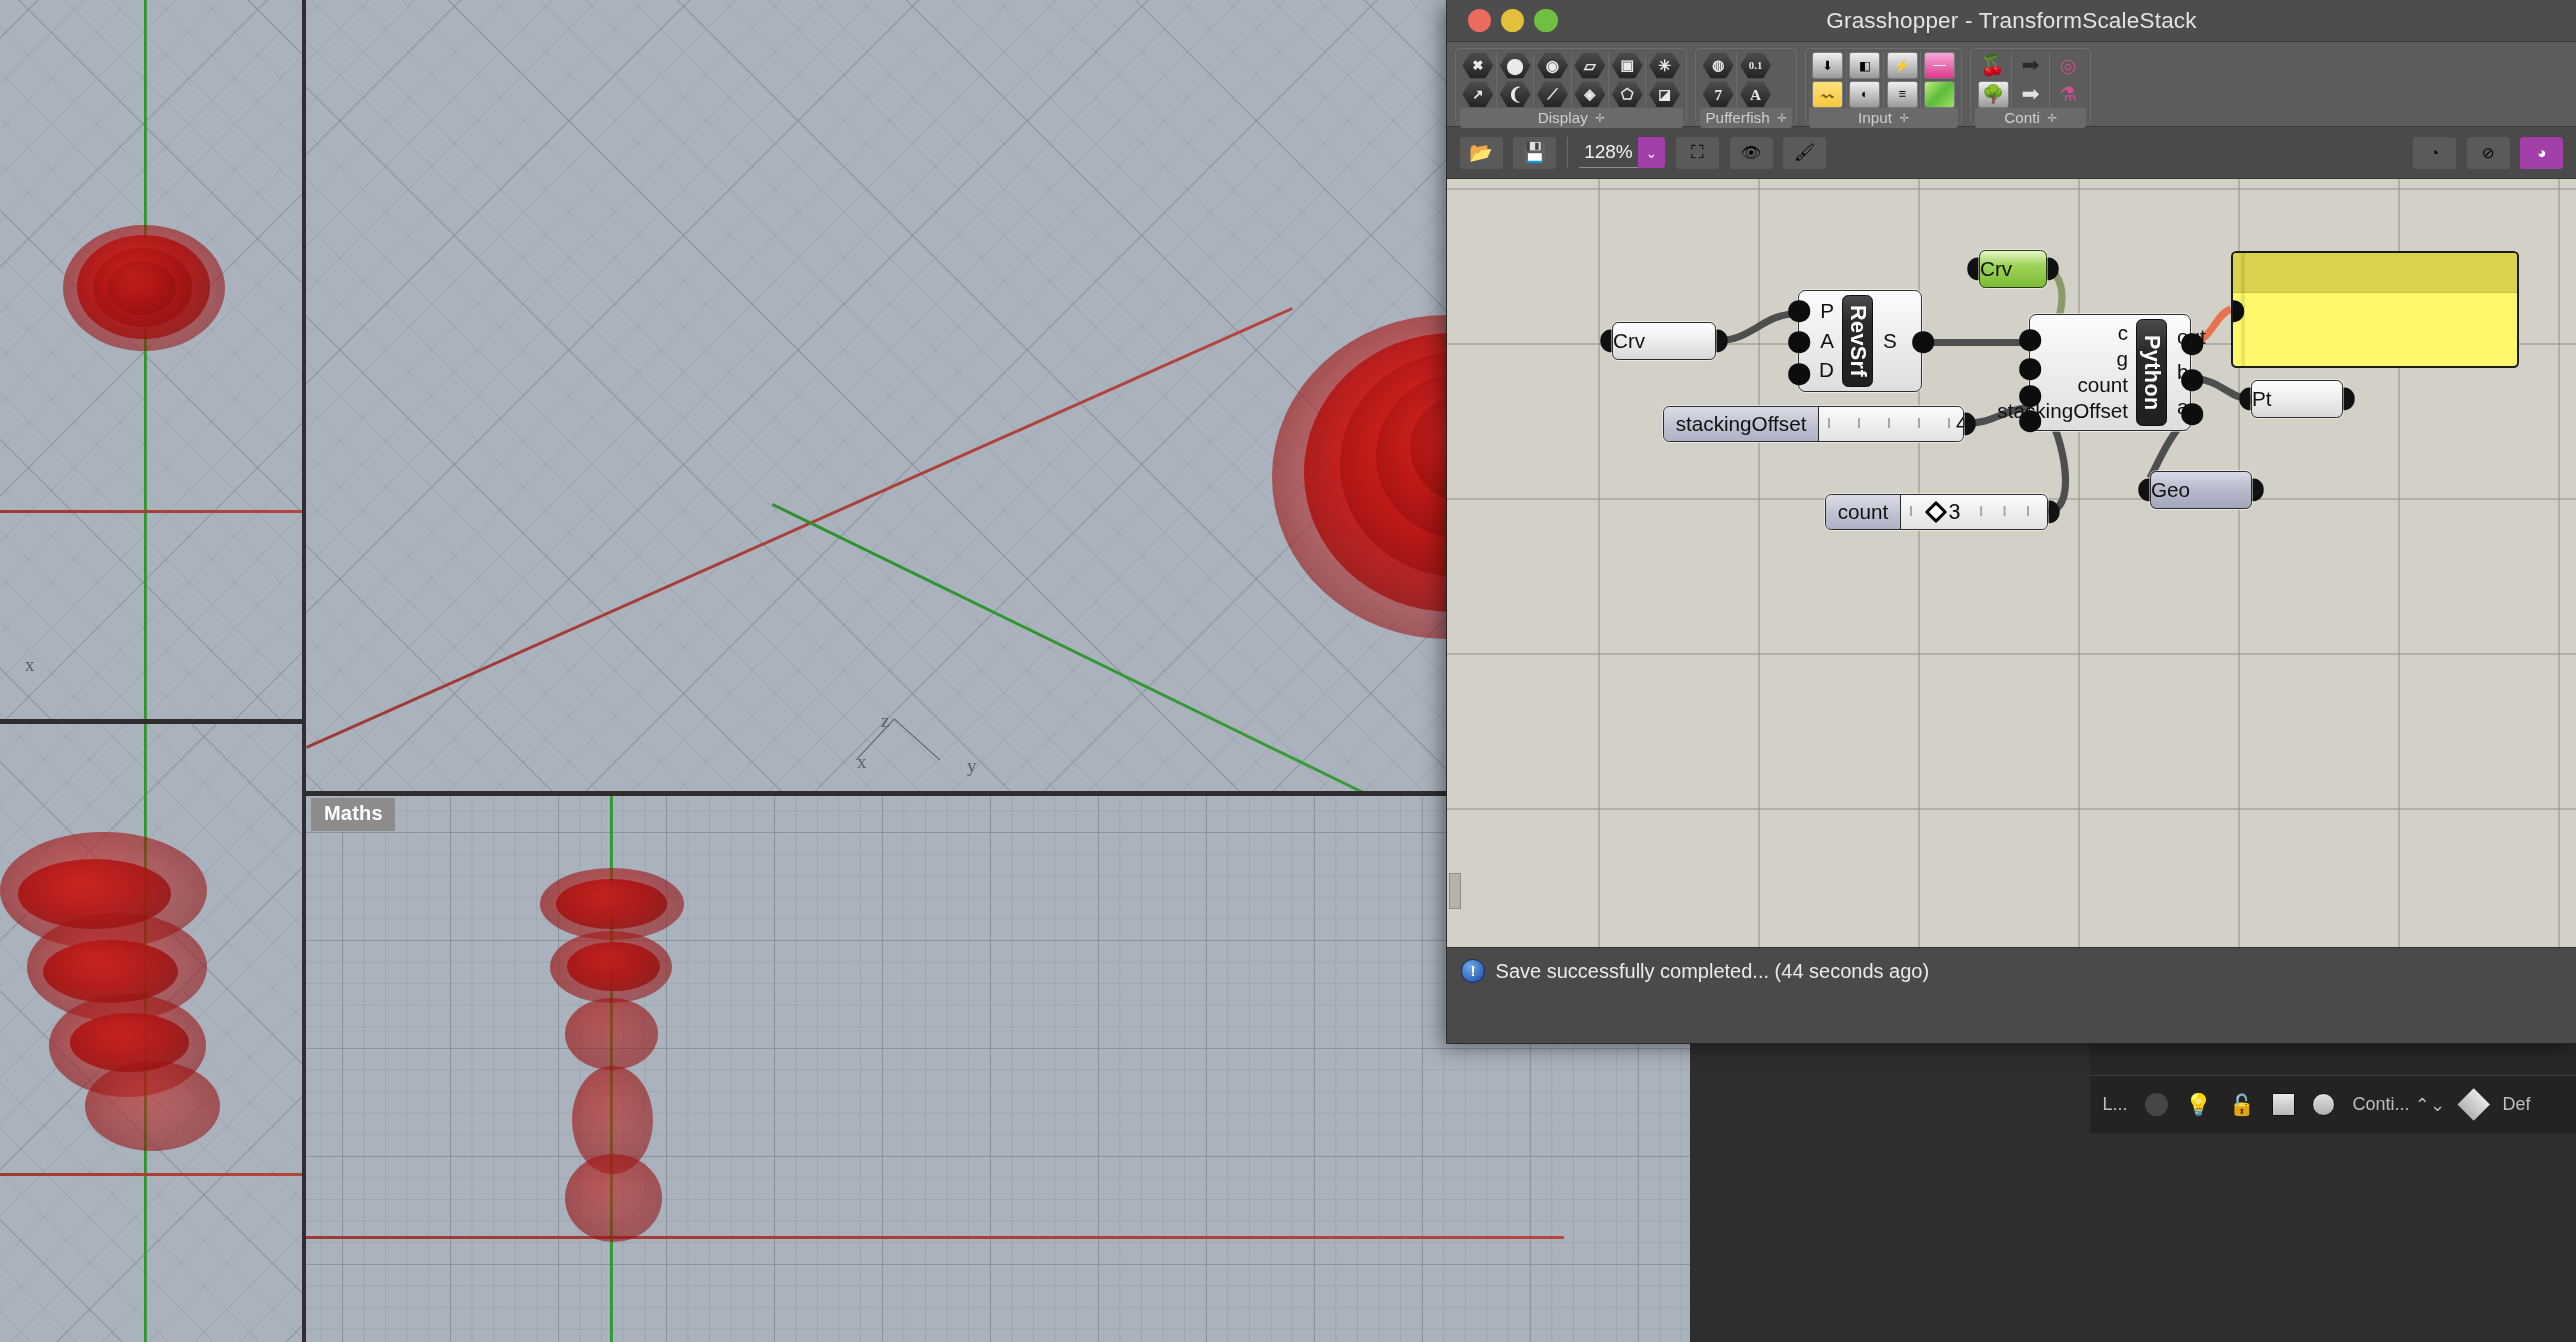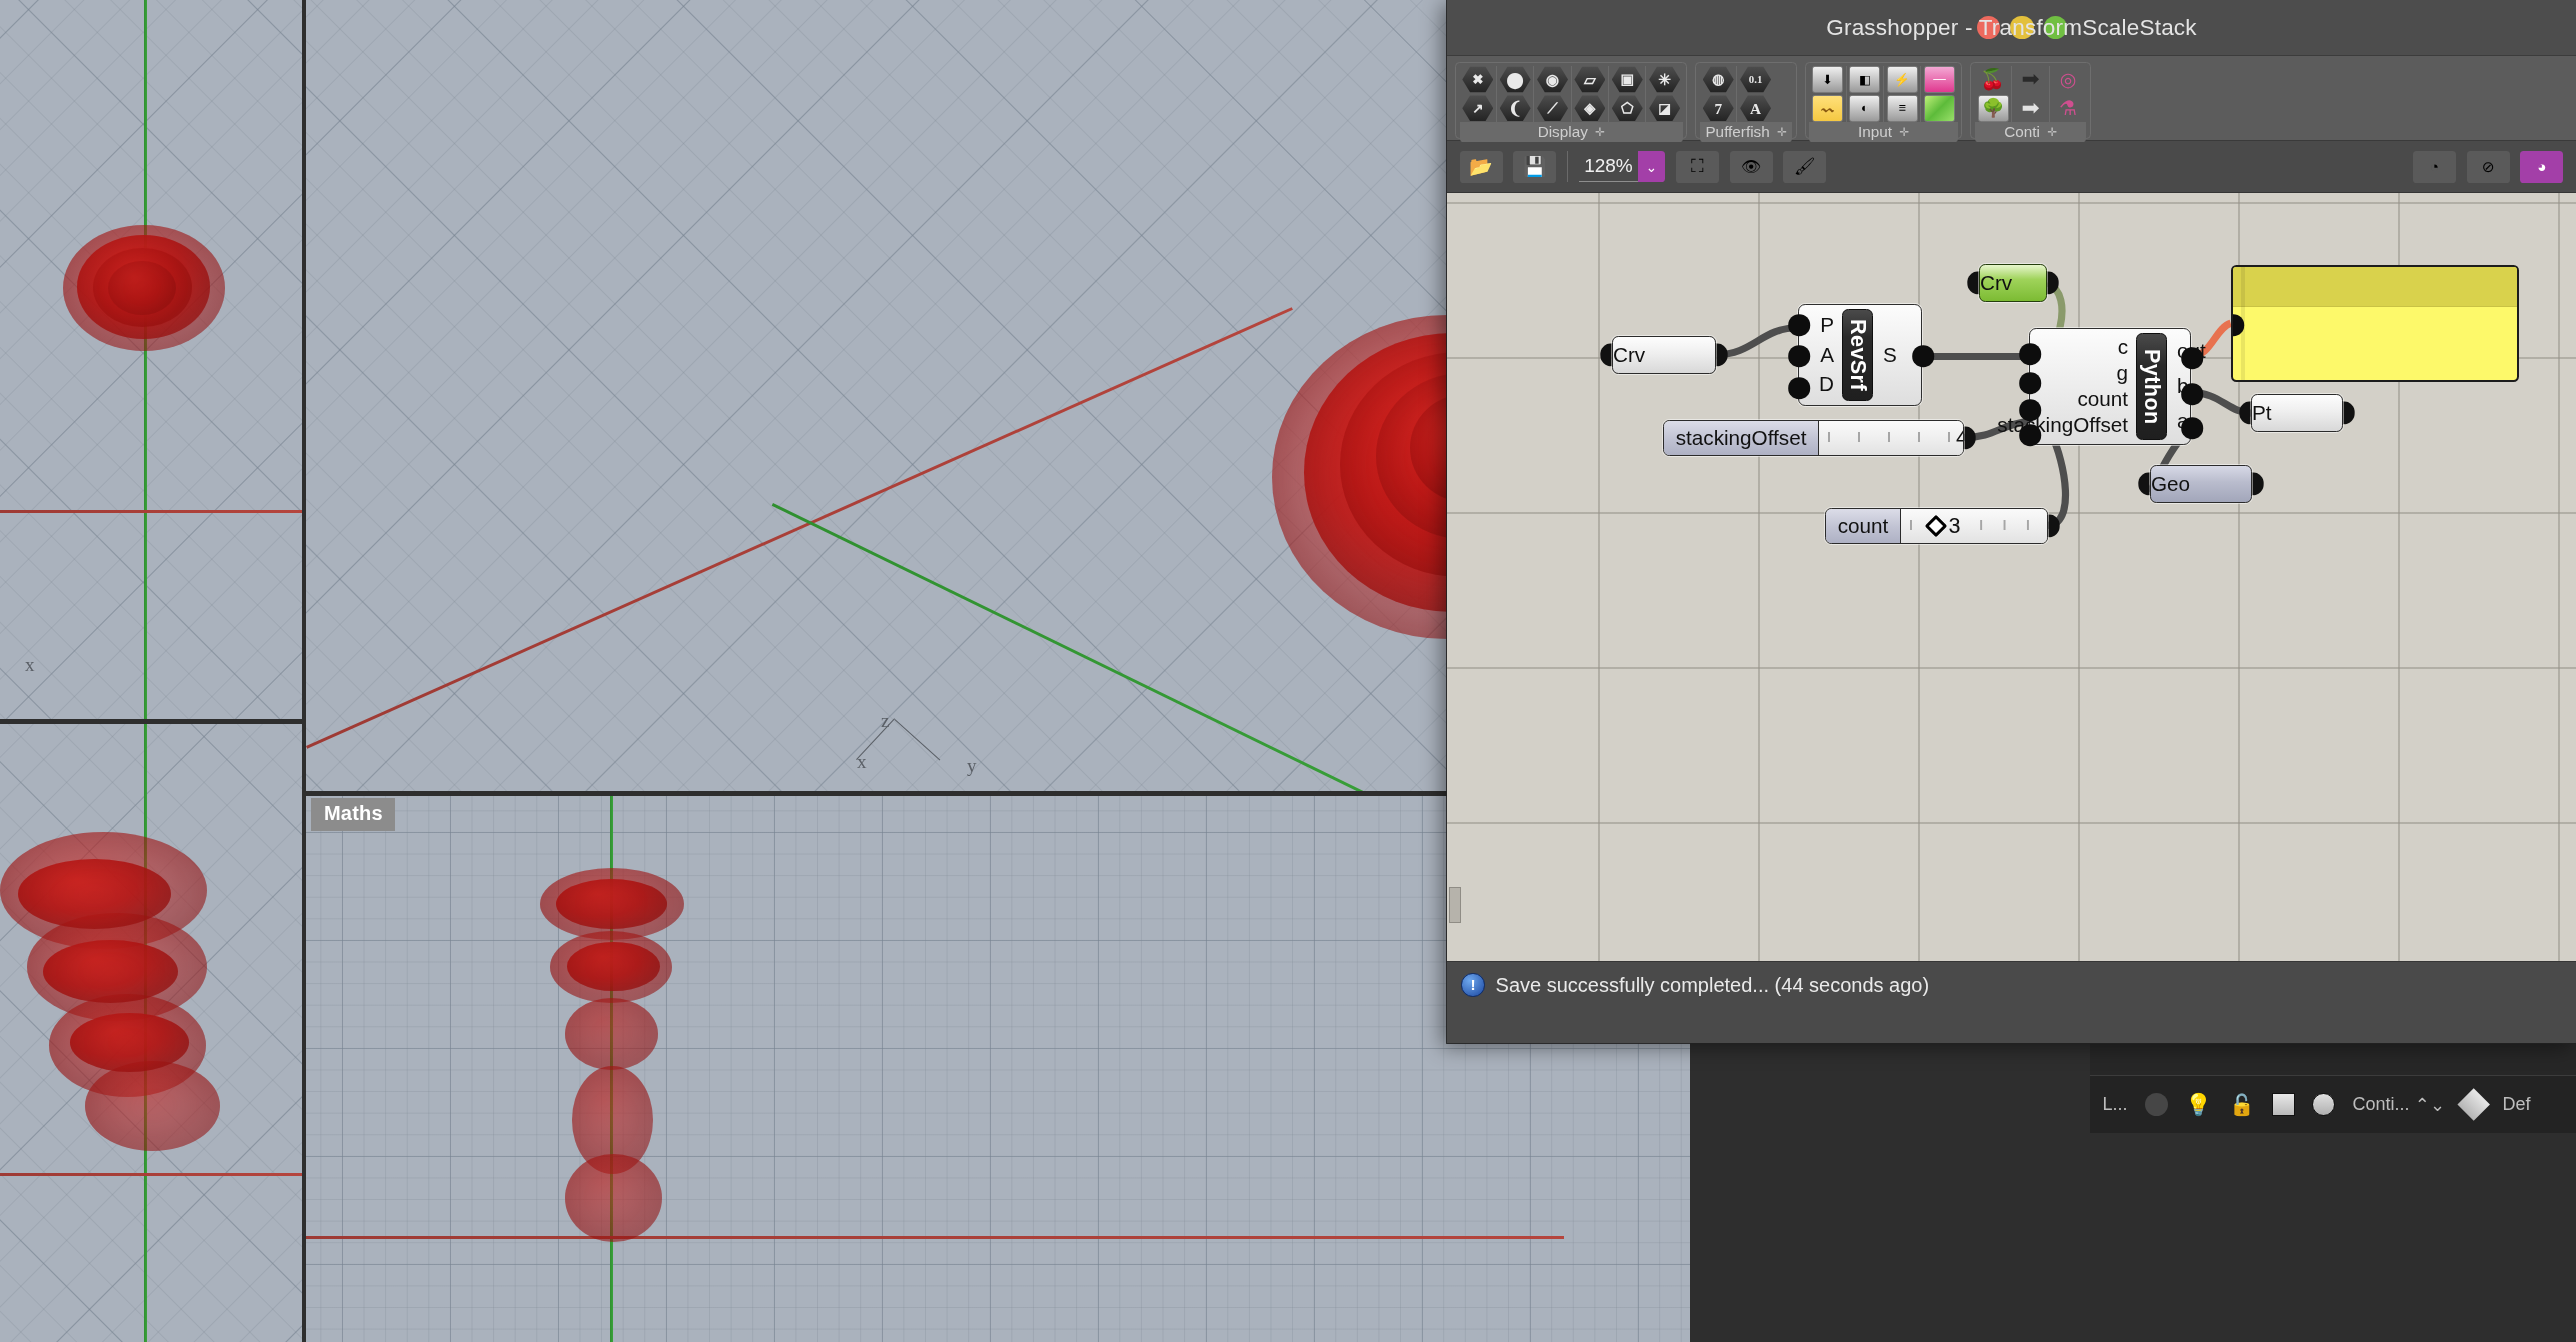--- a/index.html
+++ b/index.html
@@ -54,24 +54,23 @@
         rgba(205,40,36,.58) 0%, rgba(180,28,26,.48) 55%, rgba(160,24,22,.34) 100%); }
 
   
   .gh {
     position:absolute; left:1447px; top:0px;
     width:1129px; height:1043px;
     background:#4a4a4a;
     box-shadow: 0 0 0 0.9px #222, -5.4px 3.6px 20px rgba(0,0,0,.45);
   }
   .gh-title {
-    height:56px; background:#4d4d4d;
+    height:42px; background:#4d4d4d;
     display:flex; align-items:center; position:relative;
     border-bottom:0.9px solid #3c3c3c;
-    justify-content:center;
   }
   .lights { display:flex; gap:10px; padding-left:20.7px; }
   .light { width:23.4px; height:23.4px; border-radius:50%; }
   .l-red { background:#ed6a5e; }
   .l-yel { background:#e3c03c; }
   .l-grn { background:#70bf42; }
   .gh-title-text {
     position:absolute; left:0; right:0; text-align:center;
     color:#e4e4e4; font-size:22.5px; letter-spacing:0.2px;
     pointer-events:none;
@@ -684,21 +683,21 @@
       </div>
 
       <div class="node" style="left:804px;top:201px;width:92px;">
         <div class="param">
           <span class="port in"></span>
           <span>Pt</span>
           <span class="port out"></span>
         </div>
       </div>
 
-      <div class="node" style="left:703px;top:272px;width:102px;">
+      <div class="node" style="left:703px;top:292px;width:102px;">
         <div class="param blueish">
           <span class="port in"></span>
           <span>Geo</span>
           <span class="port out"></span>
         </div>
       </div>
 
       <div class="scroll-nub"></div>
     </div>
 

